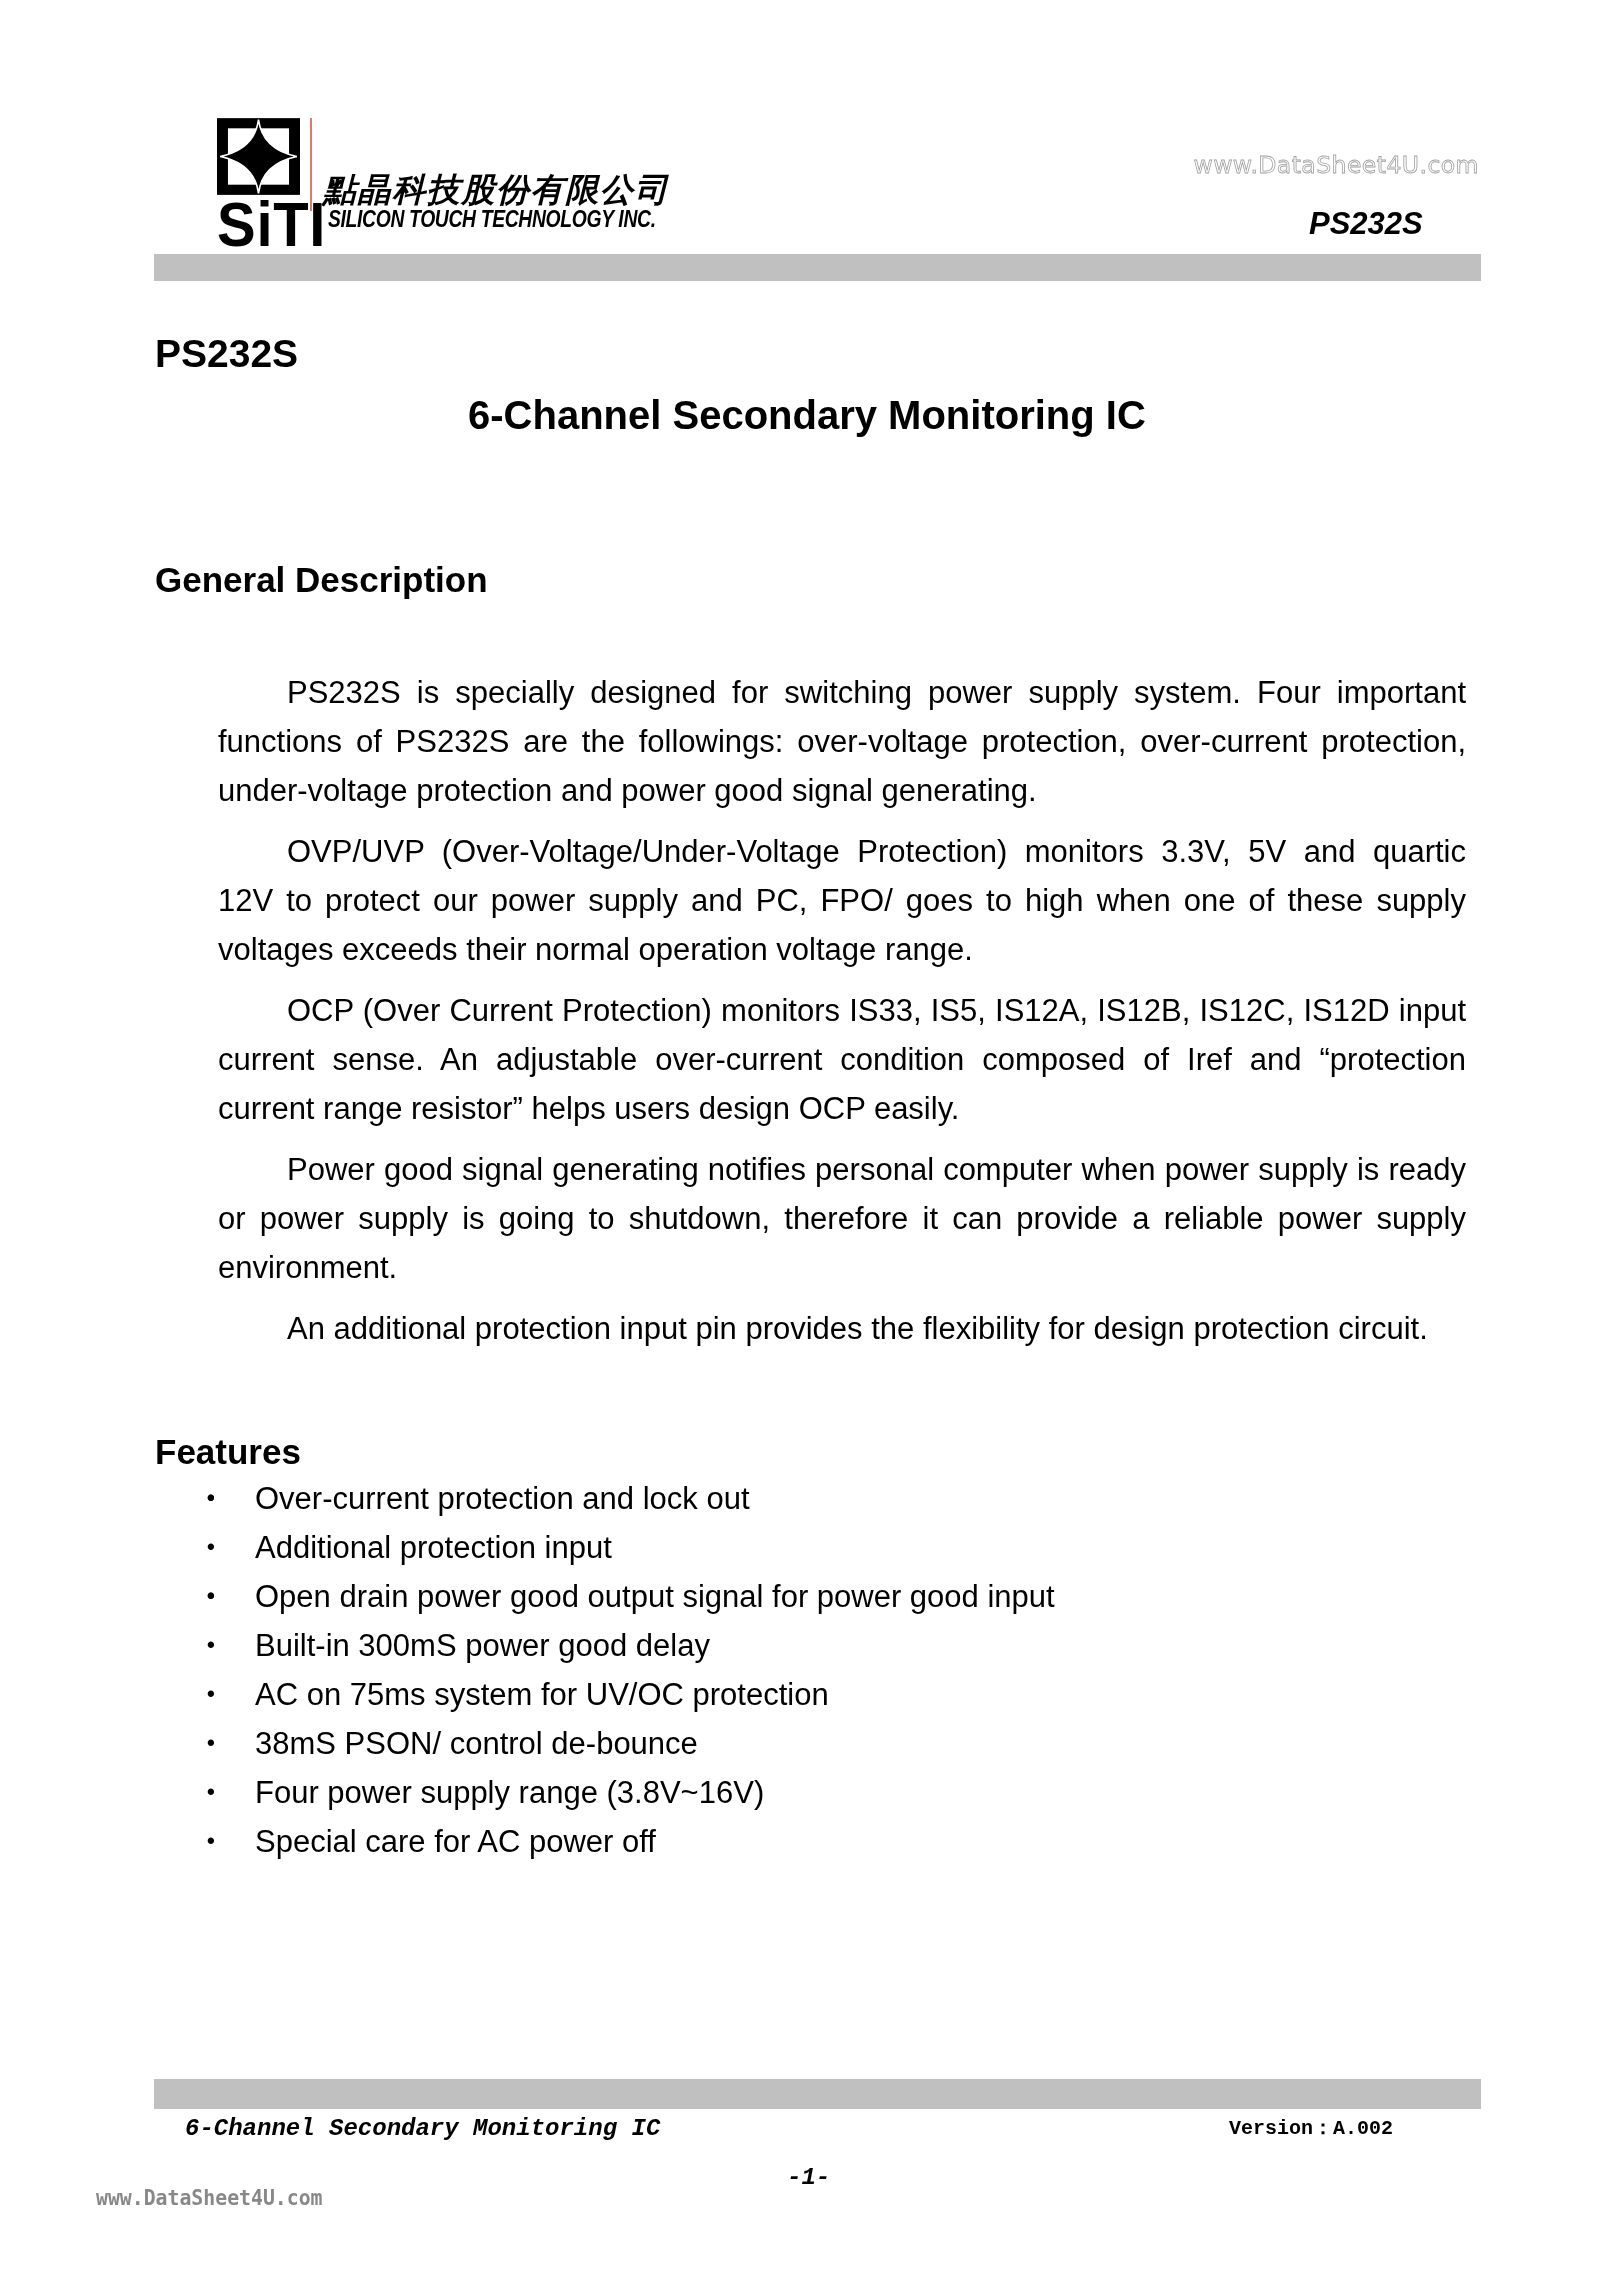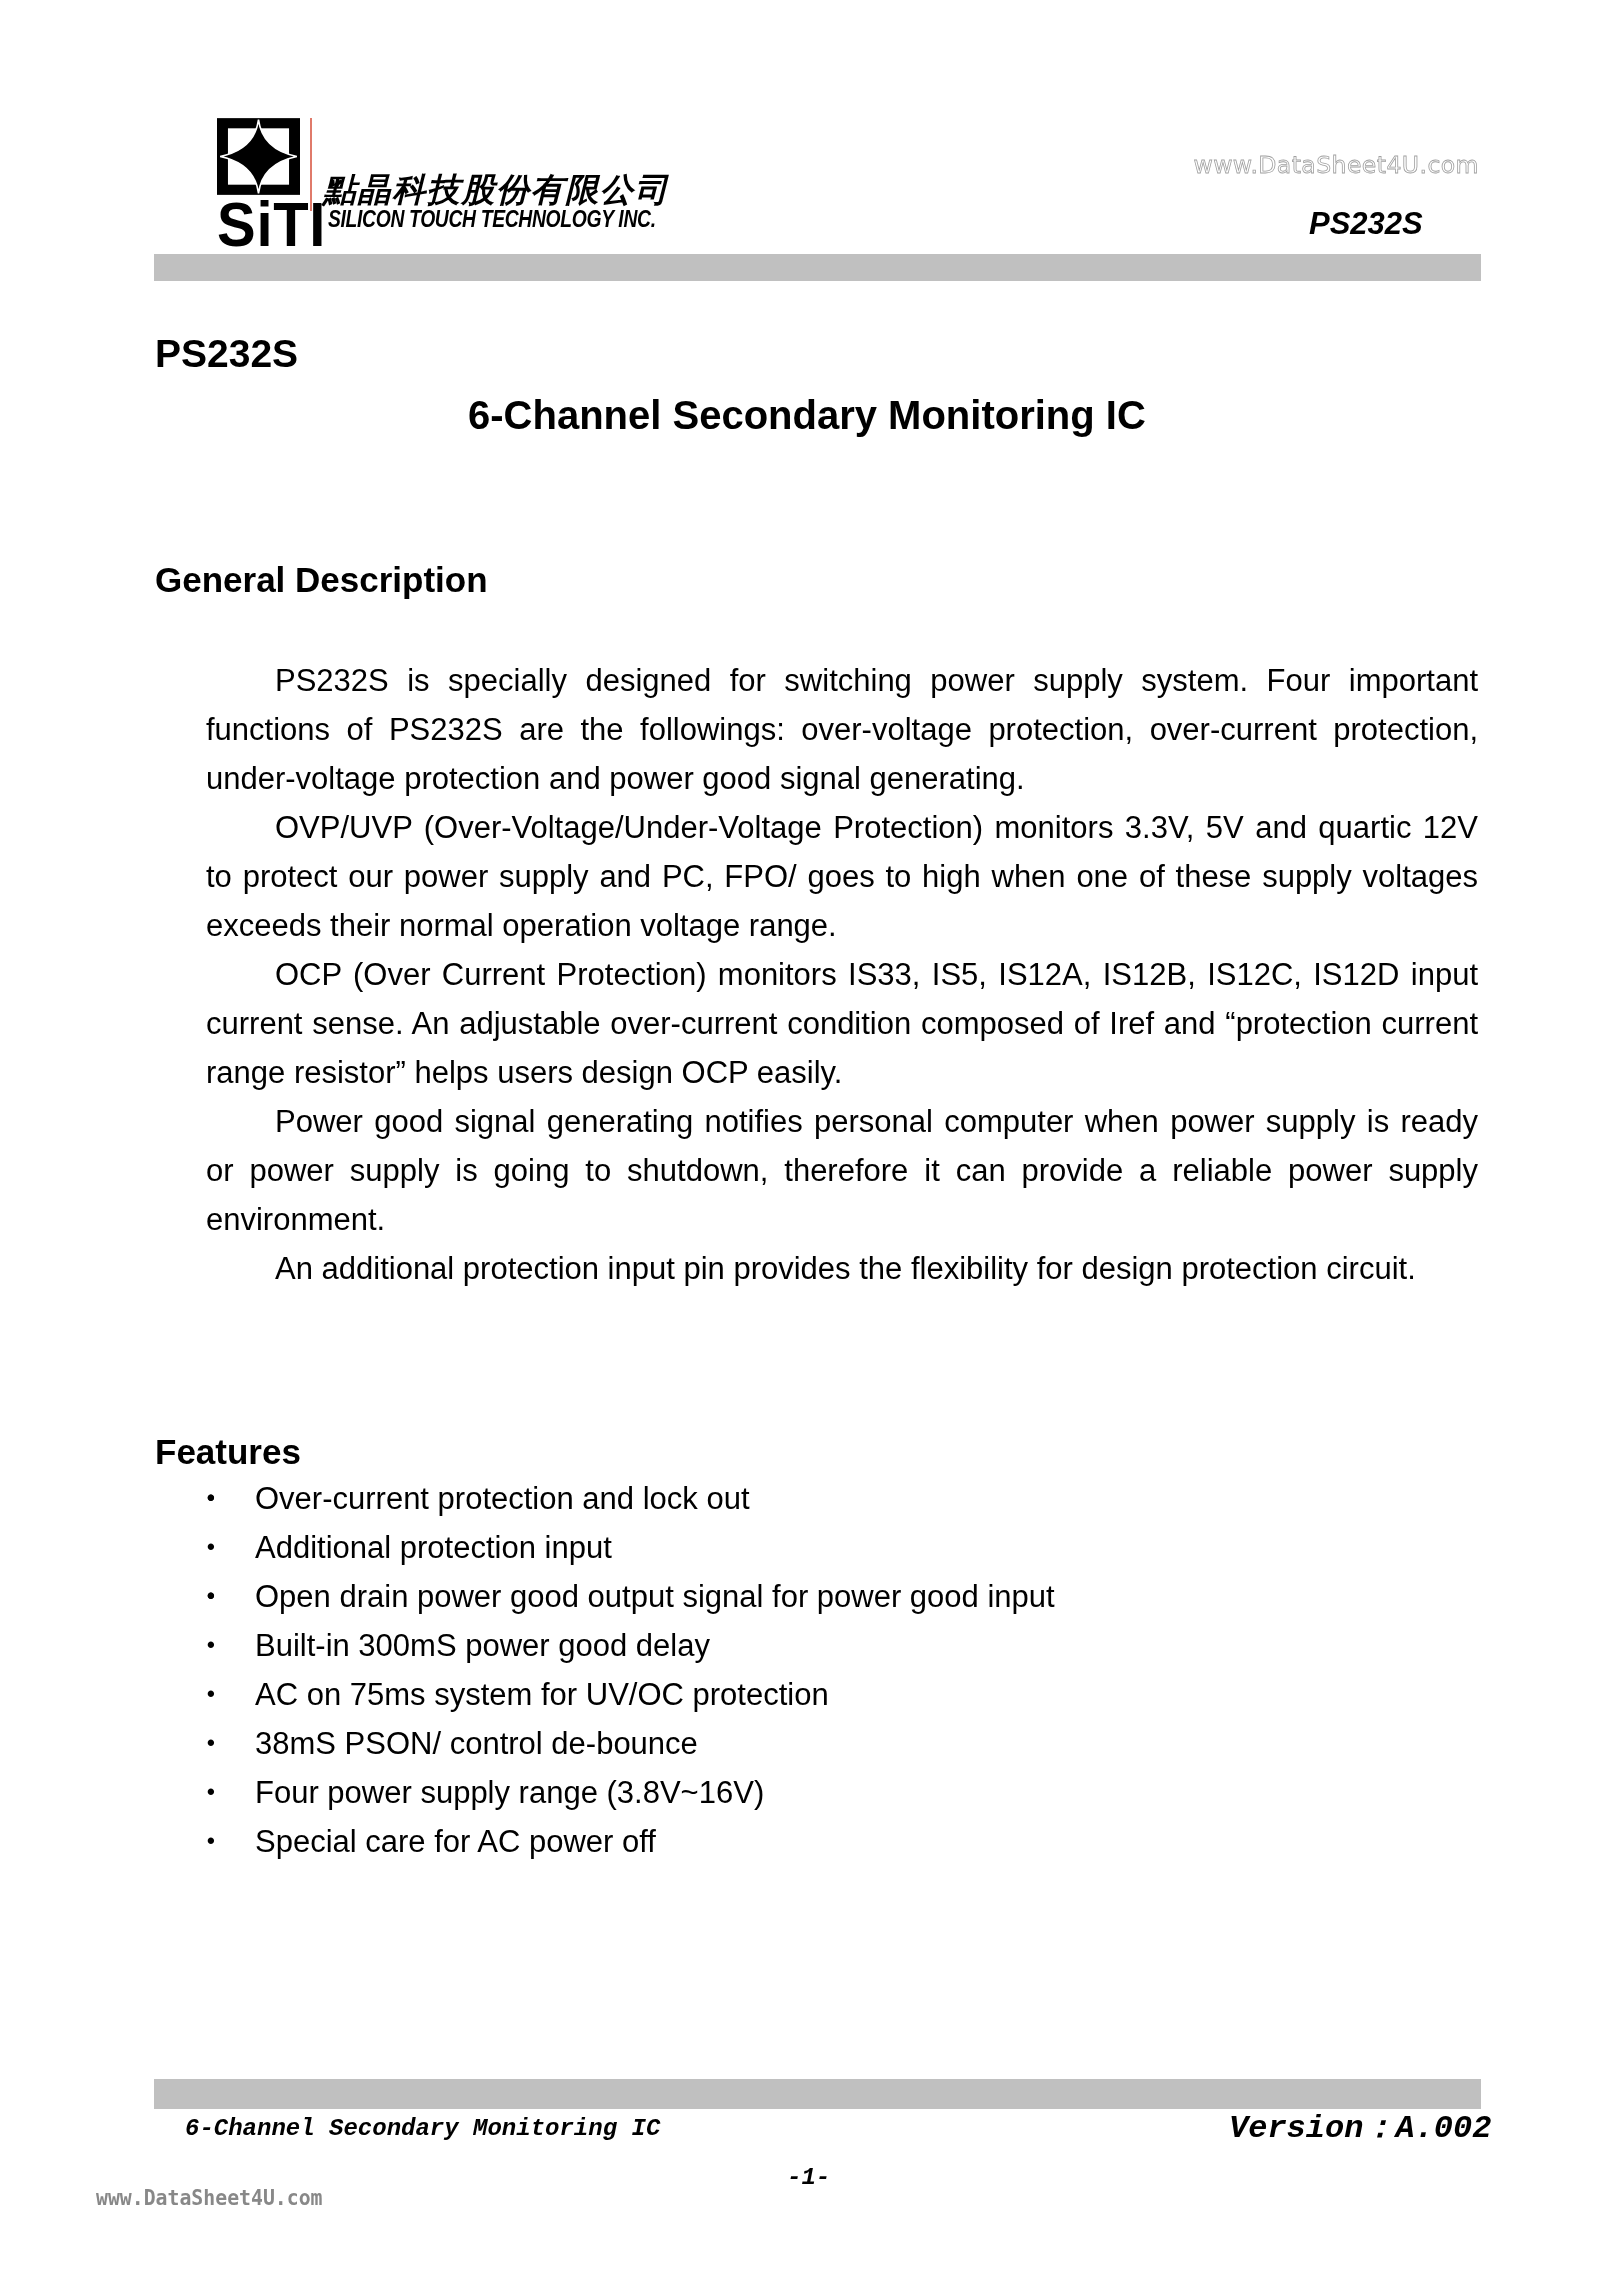--- a/index.html
+++ b/index.html
@@ -26,31 +26,31 @@
 
   
   .part-title { left: 155px; top: 330px; font-weight: bold; font-size: 39px; line-height: 47px; }
   .doc-title { left: 468px; top: 391px; font-weight: bold; font-size: 40px; line-height: 49px; }
   .section-h { font-weight: bold; font-size: 35px; line-height: 41px; left: 155px; }
   .h-gen { top: 559px; }
   .h-feat { top: 1431px; }
 
   
   .desc { left: 206px; top: 656px; width: 1272px; font-size: 31px; line-height: 49px; }
-  .desc p { margin: 0; text-align: justify; text-indent: 69px; }
+  .desc p { margin: 12px; text-align: justify; text-indent: 69px; }
 
   .features { left: 206px; top: 1474px; margin: 0; padding: 0; list-style: none; font-size: 31px; line-height: 49px; }
   .features li { position: relative; padding-left: 49px; white-space: nowrap; }
   .features li .bullet { position: absolute; left: 0.8px; top: 0; font-size: 23.6px; }
 
   
   .footer-left { left: 185px; top: 2115px; font-family: "Liberation Mono", monospace; font-weight: bold;
                  font-style: italic; font-size: 24px; line-height: 28px; }
   .footer-right { left: 1229px; top: 2115px; font-family: "Liberation Mono", monospace; font-weight: bold;
-                  font-style: italic; font-size: 32px; line-height: 28px; text-align: right; }
+                  font-size: 20px; line-height: 28px; text-align: right; }
   .page-num { left: 787px; top: 2164px; font-family: "Liberation Mono", monospace; font-weight: bold;
               font-style: italic; font-size: 24px; line-height: 28px; }
   .watermark-bottom { left: 96px; top: 2185px; font-family: "DejaVu Sans Mono", monospace; font-weight: bold;
                       font-size: 22px; color: #888888; transform: scaleX(0.9); transform-origin: left top; }
 </style>
 </head>
 <body>
 
 <div class="abs logo-mark">
   <svg width="83" height="77" viewBox="0 0 106 98">

